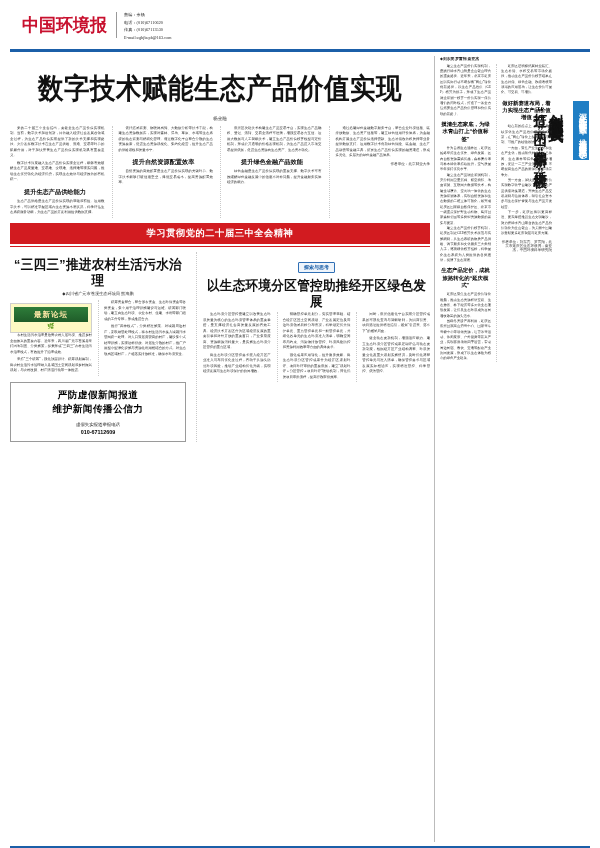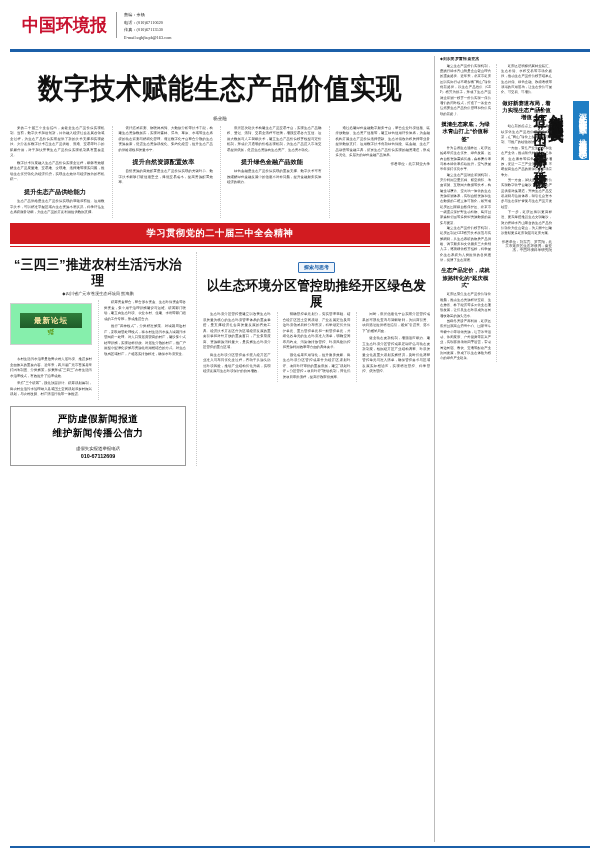--- a/index.html
+++ b/index.html
@@ -149,22 +149,22 @@
   .tag-blue {
     display: inline-block; border: 1px solid #2f6fb5; color: #1b5fa8;
     font-size: 5px; padding: 1.5px 5px; border-radius: 1px;
     font-family: "Liberation Sans", sans-serif; font-weight: bold;
     background: #eef4fb;
   }
   .tag-wrap { text-align: center; margin: 3px 0 2px 0; }
 
   
   .badge-box {
-    border: 1px solid #cfcfcf; padding: 9px; margin: 3px 0 12px 0;
-    background: #86efac;
+    border: 1px solid #cfcfcf; padding: 3px; margin: 3px 0 0 0;
+    background: #fef9c3;
   }
   .badge-head {
     background: linear-gradient(#2e7d3a,#1f5c29); color: #ffe9a8;
     font-size: 7.5px; font-weight: bold; text-align: center;
     padding: 2.5px 0; letter-spacing: 1px;
     font-family: "Liberation Sans", sans-serif;
   }
   .badge-leaf { font-size: 6px; color: #2e7d3a; text-align:center; }
 
   .cols2 { display: flex; gap: 6px; }

